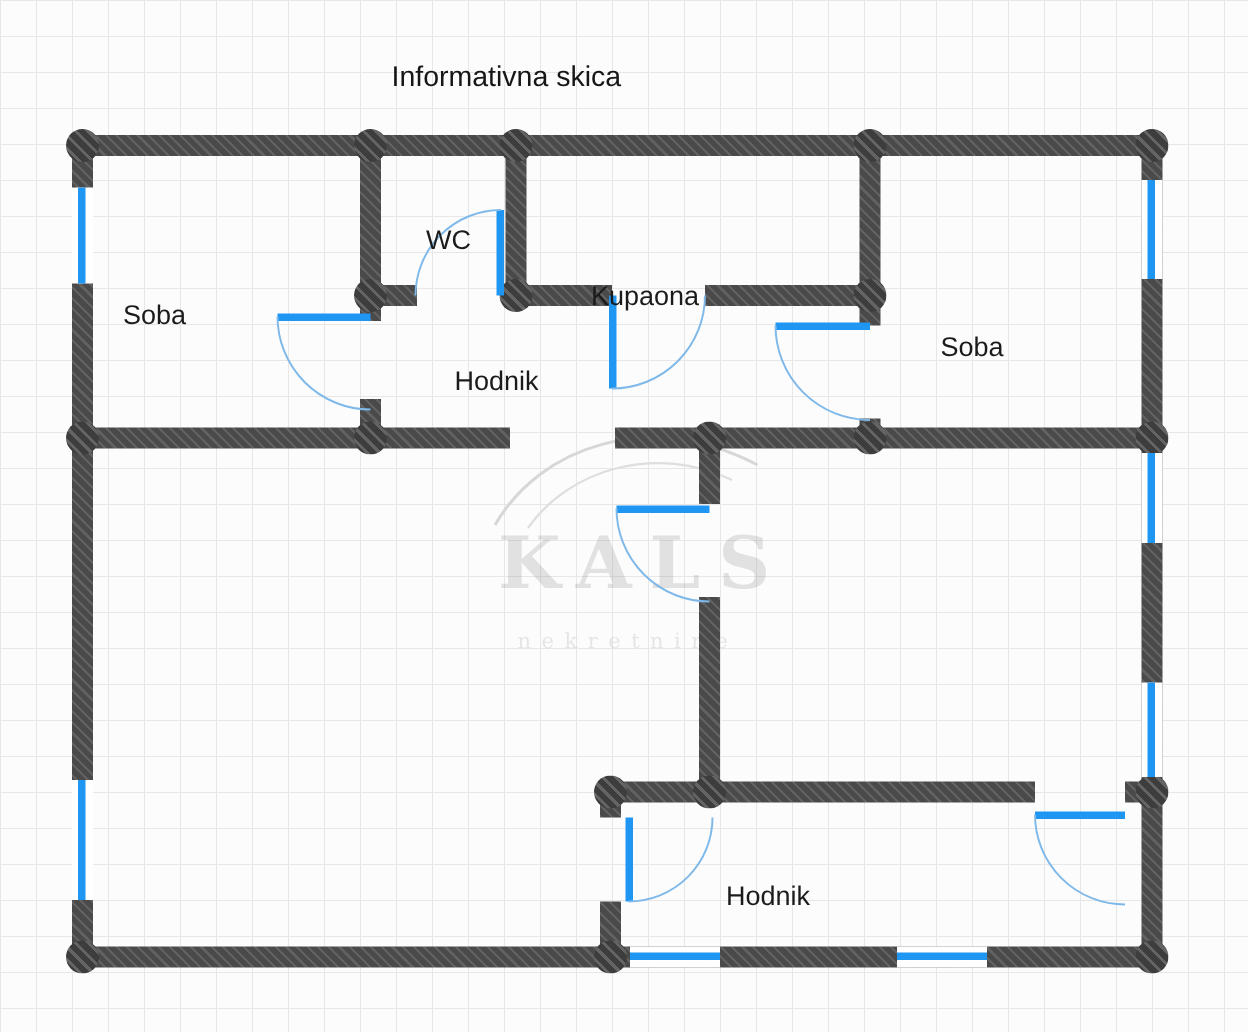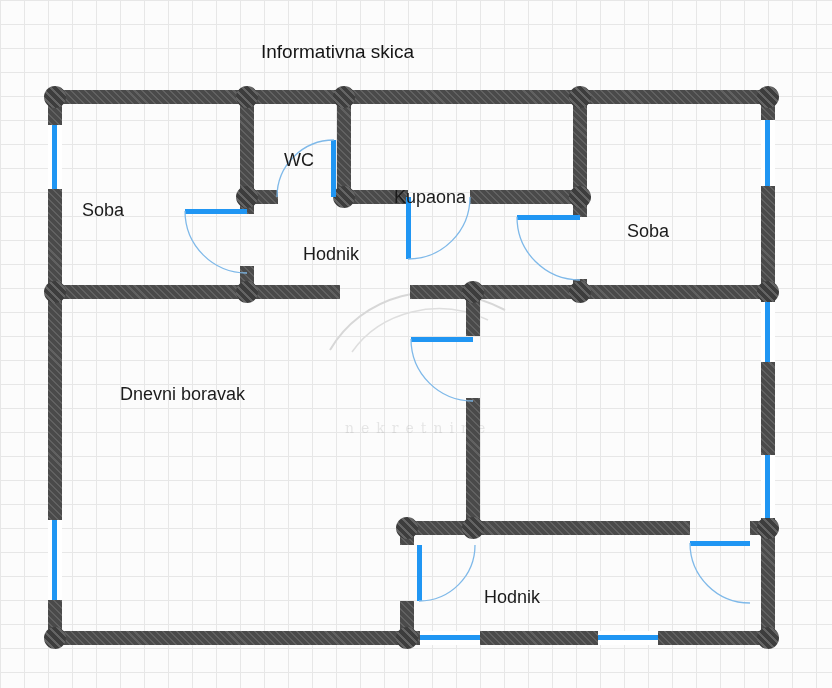--- a/index.html
+++ b/index.html
@@ -42,20 +42,21 @@
 <body>
 
 <div id="stage">
 
   <div id="title" style="left:261px;top:41px;">Informativna skica</div>
 
   <svg class="svg-watermark" width="832" height="688" viewBox="0 0 832 688">
     <path d="M 330 350 C 360 298 432 272 505 310" stroke="#d7d7d7" stroke-width="2" fill="none"></path>
     <path d="M 352 352 C 380 312 438 296 488 320" stroke="#dedede" stroke-width="1.5" fill="none"></path>
   </svg>
+  <div class="wm-brand" style="left:332px;top:348px;">KALS</div>
   <div class="wm-sub" style="left:345px;top:420px;">nekretnine</div>
 
   <div class="wall" style="left:48px;top:90px;width:727px;height:14px;"></div>
   <div class="wall" style="left:48px;top:631px;width:727px;height:14px;"></div>
   <div class="wall" style="left:48px;top:90px;width:14px;height:555px;"></div>
   <div class="wall" style="left:761px;top:90px;width:14px;height:555px;"></div>
 
   <div class="wall" style="left:240px;top:104px;width:14px;height:110px;"></div>
   <div class="wall" style="left:240px;top:266px;width:14px;height:33px;"></div>
   <div class="wall" style="left:337px;top:104px;width:14px;height:93px;"></div>
@@ -132,16 +133,15 @@
       <path d="M 419 601 A 56 56 0 0 0 475 545"></path>
       <path d="M 690 543 A 60 60 0 0 0 750 603"></path>
     </g>
   </svg>
 
   <div class="room-label" style="left:82px;top:200px;">Soba</div>
   <div class="room-label" style="left:264px;top:150px;margin-left:20px;">WC</div>
   <div class="room-label" style="left:394px;top:151px;margin-top:36px;">Kupaona</div>
   <div class="room-label" style="left:303px;top:244px;">Hodnik</div>
   <div class="room-label" style="left:627px;top:221px;">Soba</div>
-  <div class="room-label" style="left:120px;top:384px;">Dnevni boravak</div>
   <div class="room-label" style="left:484px;top:587px;">Hodnik</div>
 
 </div>
 
 </body></html>

